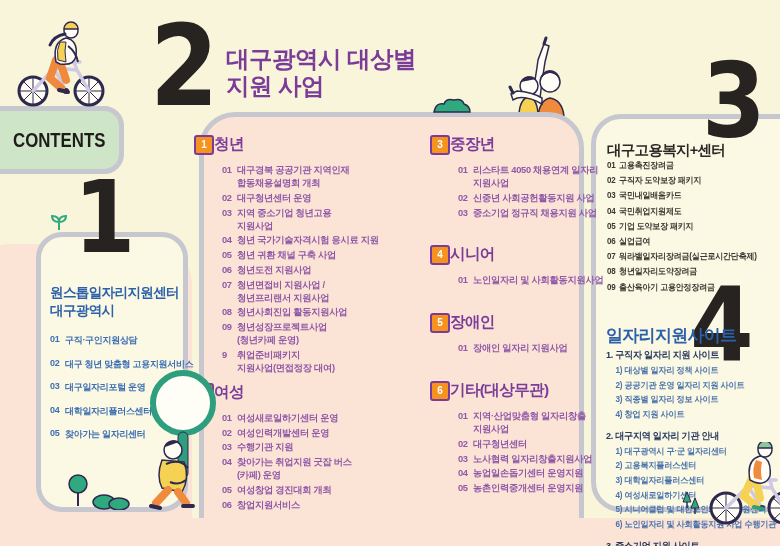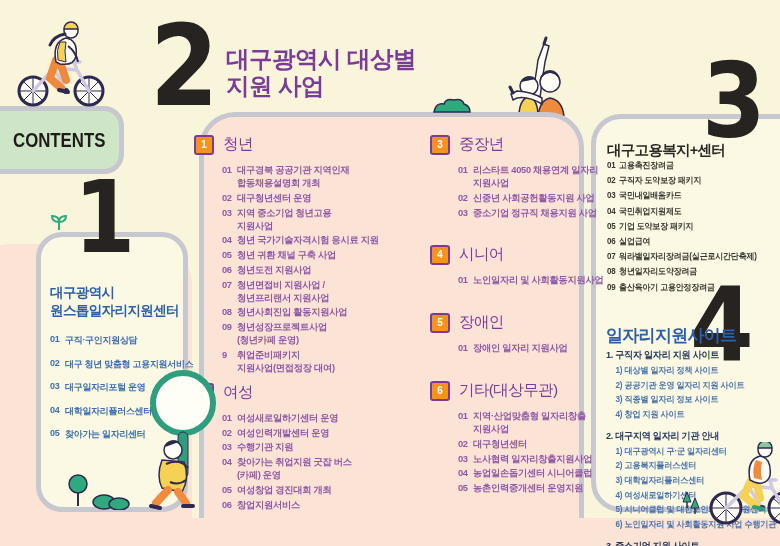--- a/index.html
+++ b/index.html
@@ -41,21 +41,21 @@
   .p1-items .item{display:flex;font-size:9px;font-weight:700;color:#3D6FB3;
     margin-bottom:10.5px;white-space:nowrap;letter-spacing:-.3px;}
   .p1-items .n{flex:none;width:15px;}
 
   
   .sec{position:absolute;z-index:5;width:215px;}
   .sec-head{display:flex;align-items:center;margin-bottom:9px;}
   .badge{flex:none;width:16px;height:16px;background:#F6921E;border:2.5px solid #7B3C99;
     border-radius:3px;color:#fff;font-size:10px;font-weight:800;display:flex;
     align-items:center;justify-content:center;}
-  .sec-title{margin-left:9px;color:#7B3C99;font-size:15.5px;font-weight:400;letter-spacing:-.6px;white-space:nowrap;}
+  .sec-title{margin-left:0;color:#7B3C99;font-size:15.5px;font-weight:700;letter-spacing:-.6px;white-space:nowrap;}
   .sec-items{padding-left:28px;}
   .sec-items .item{display:flex;font-size:9.3px;font-weight:700;color:#9159A8;
     line-height:1.42;margin-bottom:1.5px;white-space:nowrap;letter-spacing:-.3px;}
   .sec-items .n{flex:none;width:15px;}
   .s-youth{left:194px;top:134px;}
   .s-women{left:194px;top:382px;}
   .s-mid{left:430px;top:134px;}
   .s-senior{left:430px;top:244px;}
   .s-disabled{left:430px;top:312px;}
   .s-etc{left:430px;top:380px;}
@@ -109,22 +109,22 @@
   <div class="bignum num-3">3</div>
   <div class="bignum num-4">4</div>
 
   <div class="title-2">
     <div>대구광역시 대상별</div>
     <div>지원 사업</div>
   </div>
 
   <div class="p1-inner">
     <div class="p1-title">
+      <div>원스톱일자리지원센터</div>
       <div>대구광역시</div>
-      <div>원스톱일자리지원센터</div>
     </div>
     <div class="p1-items">
 
         <div class="item">
           <span class="n">01</span>
           <span class="txt">구직·구인지원상담</span>
         </div>
 
         <div class="item">
           <span class="n">02</span>
@@ -296,21 +296,21 @@
         <div class="item">
           <span class="n">02</span>
           <span class="txt">대구청년센터</span>
         </div>
         <div class="item">
           <span class="n">03</span>
           <span class="txt">노사협력 일자리창출지원사업</span>
         </div>
         <div class="item">
           <span class="n">04</span>
-          <span class="txt">농업일손돕기센터 시니어클럽</span>
+          <span class="txt">농업일손돕기센터 운영지원</span>
         </div>
         <div class="item">
           <span class="n">05</span>
           <span class="txt">농촌인력중개센터 운영지원</span>
         </div>
       </div>
   </div>
 
   <div class="p3-title">대구고용복지+센터</div>
   <div class="p3-items">

